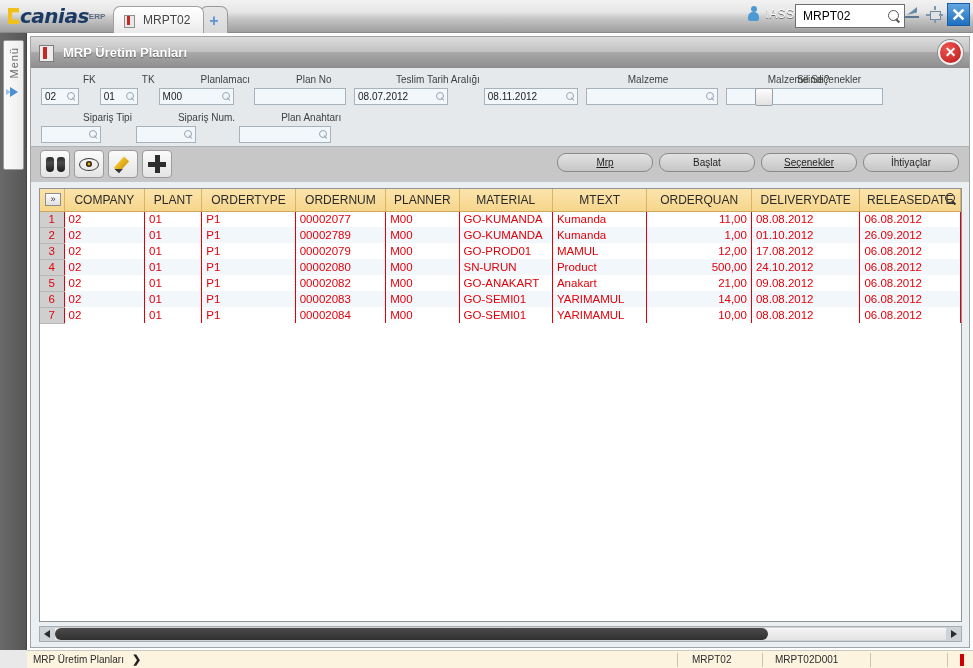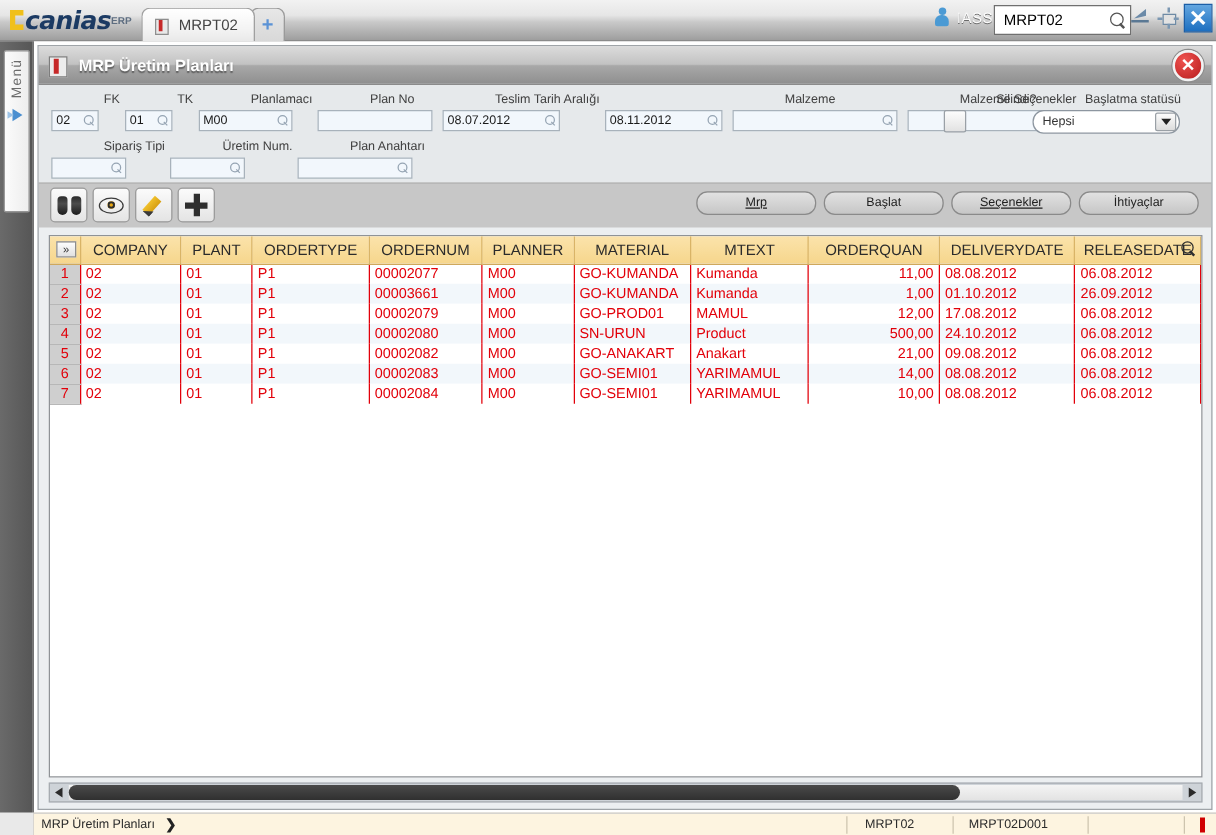--- a/index.html
+++ b/index.html
@@ -407,21 +407,21 @@
 
       <div class="frow" style="left:10px; top:44px;">
         <div class="fld">
           <span class="fld-lbl">Sipariş Tipi</span>
           <div class="fld-in" style="width:60px">
             <input value="" style="">
             <span class="mini-mag"></span>
           </div>
         </div>
         <div class="fld">
-          <span class="fld-lbl">Üretim Num.</span>
+          <span class="fld-lbl">Sipariş Num.</span>
           <div class="fld-in" style="width:60px">
             <input value="" style="">
             <span class="mini-mag"></span>
           </div>
         </div>
         <div class="fld">
           <span class="fld-lbl">Plan Anahtarı</span>
           <div class="fld-in" style="width:92px">
             <input value="" style="">
             <span class="mini-mag"></span>
@@ -429,31 +429,20 @@
         </div>
       </div>
 
       <div class="frow" style="left:724px; top:6px;">
         <div class="fld">
           <span class="fld-lbl">Silindi?</span>
           <div class="chk-box"></div>
         </div>
       </div>
 
-      <div class="frow" style="left:795px; top:6px;">
-        <div class="fld">
-          <span class="fld-lbl">Başlatma statüsü</span>
-          <div class="sel-box">
-            <span class="sel-val">Hepsi</span>
-            <span class="sel-arrow">
-                <i></i>
-              </span>
-          </div>
-        </div>
-      </div>
     </div>
 
     <div class="toolbar">
       <div class="tb-icons">
         <div class="tb-btn">
             <span class="ic-binoc"></span>
           </div>
         <div class="tb-btn">
             <span class="ic-eye"></span>
           </div>
@@ -524,21 +513,21 @@
               <td class="black">Kumanda</td>
               <td class="num">11,00</td>
               <td class="black">08.08.2012</td>
               <td class="black lastc">06.08.2012</td>
             </tr>
             <tr class="alt">
               <td class="rownum">2</td>
               <td>02</td>
               <td>01</td>
               <td class="black">P1</td>
-              <td>00003661</td>
+              <td>00002789</td>
               <td>M00</td>
               <td>GO-KUMANDA</td>
               <td class="black">Kumanda</td>
               <td class="num">1,00</td>
               <td class="black">01.10.2012</td>
               <td class="black lastc">26.09.2012</td>
             </tr>
             <tr>
               <td class="rownum">3</td>
               <td>02</td>

